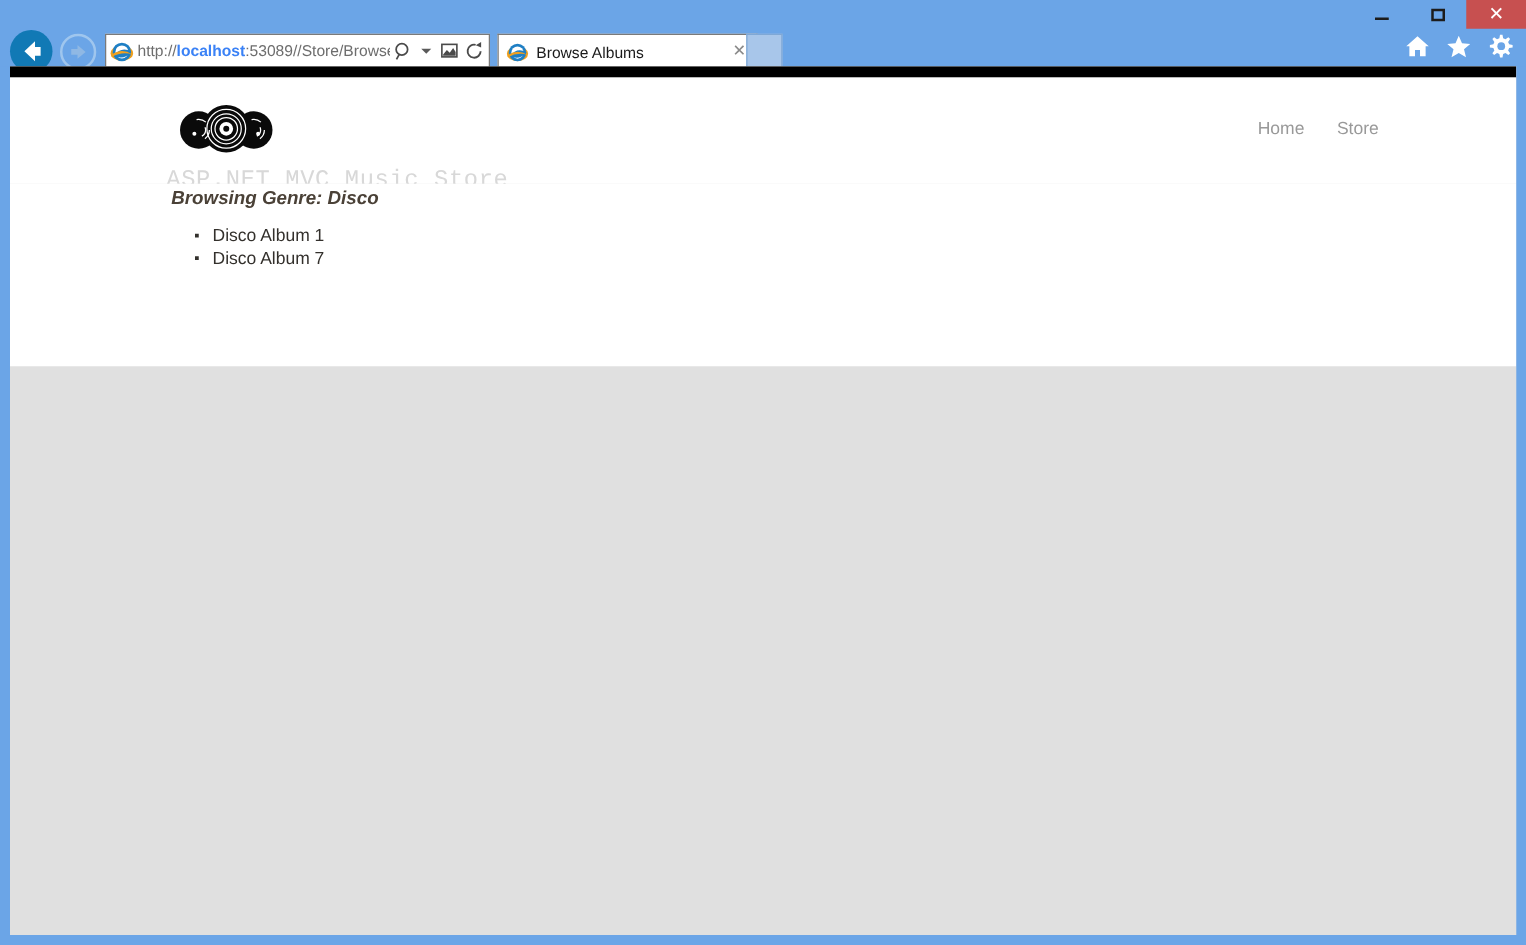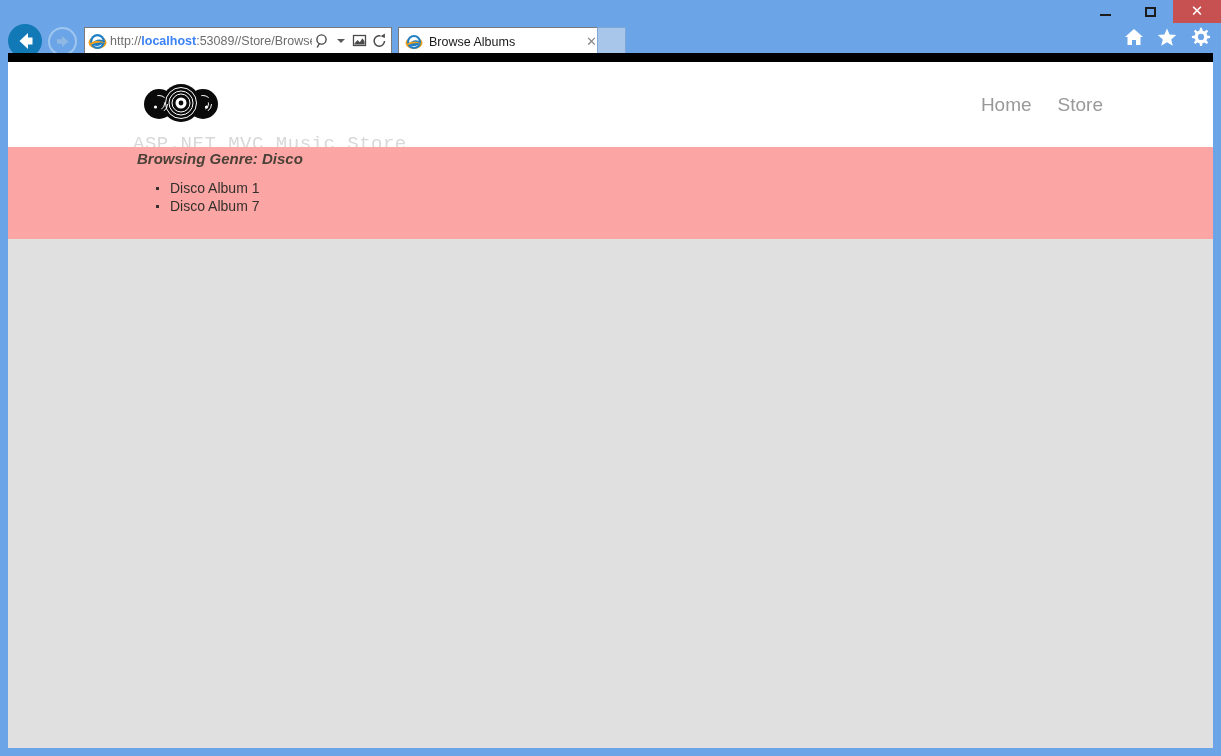--- a/index.html
+++ b/index.html
@@ -188,31 +188,31 @@
     letter-spacing: 0.5px;
     white-space: nowrap;
   }
   .site-nav {
     position: absolute;
     right: 110px; top: 32px;
     display: flex;
     gap: 26px;
   }
   .site-nav a {
-    font-size: 19px;
+    font-size: 14px;
     color: #999999;
     text-decoration: none;
     font-family: "Liberation Sans", sans-serif;
   }
 
   
   .content {
-    background: #fca5a5;
+    background: #ffffff;
     width: 100%;
-    height: 92px;
+    height: 146px;
     padding: 0;
     position: relative;
   }
   .page-title {
     position: absolute;
     left: 129px; top: 3px;
     font-size: 15px;
     font-weight: bold;
     font-style: italic;
     color: #4a4137;

